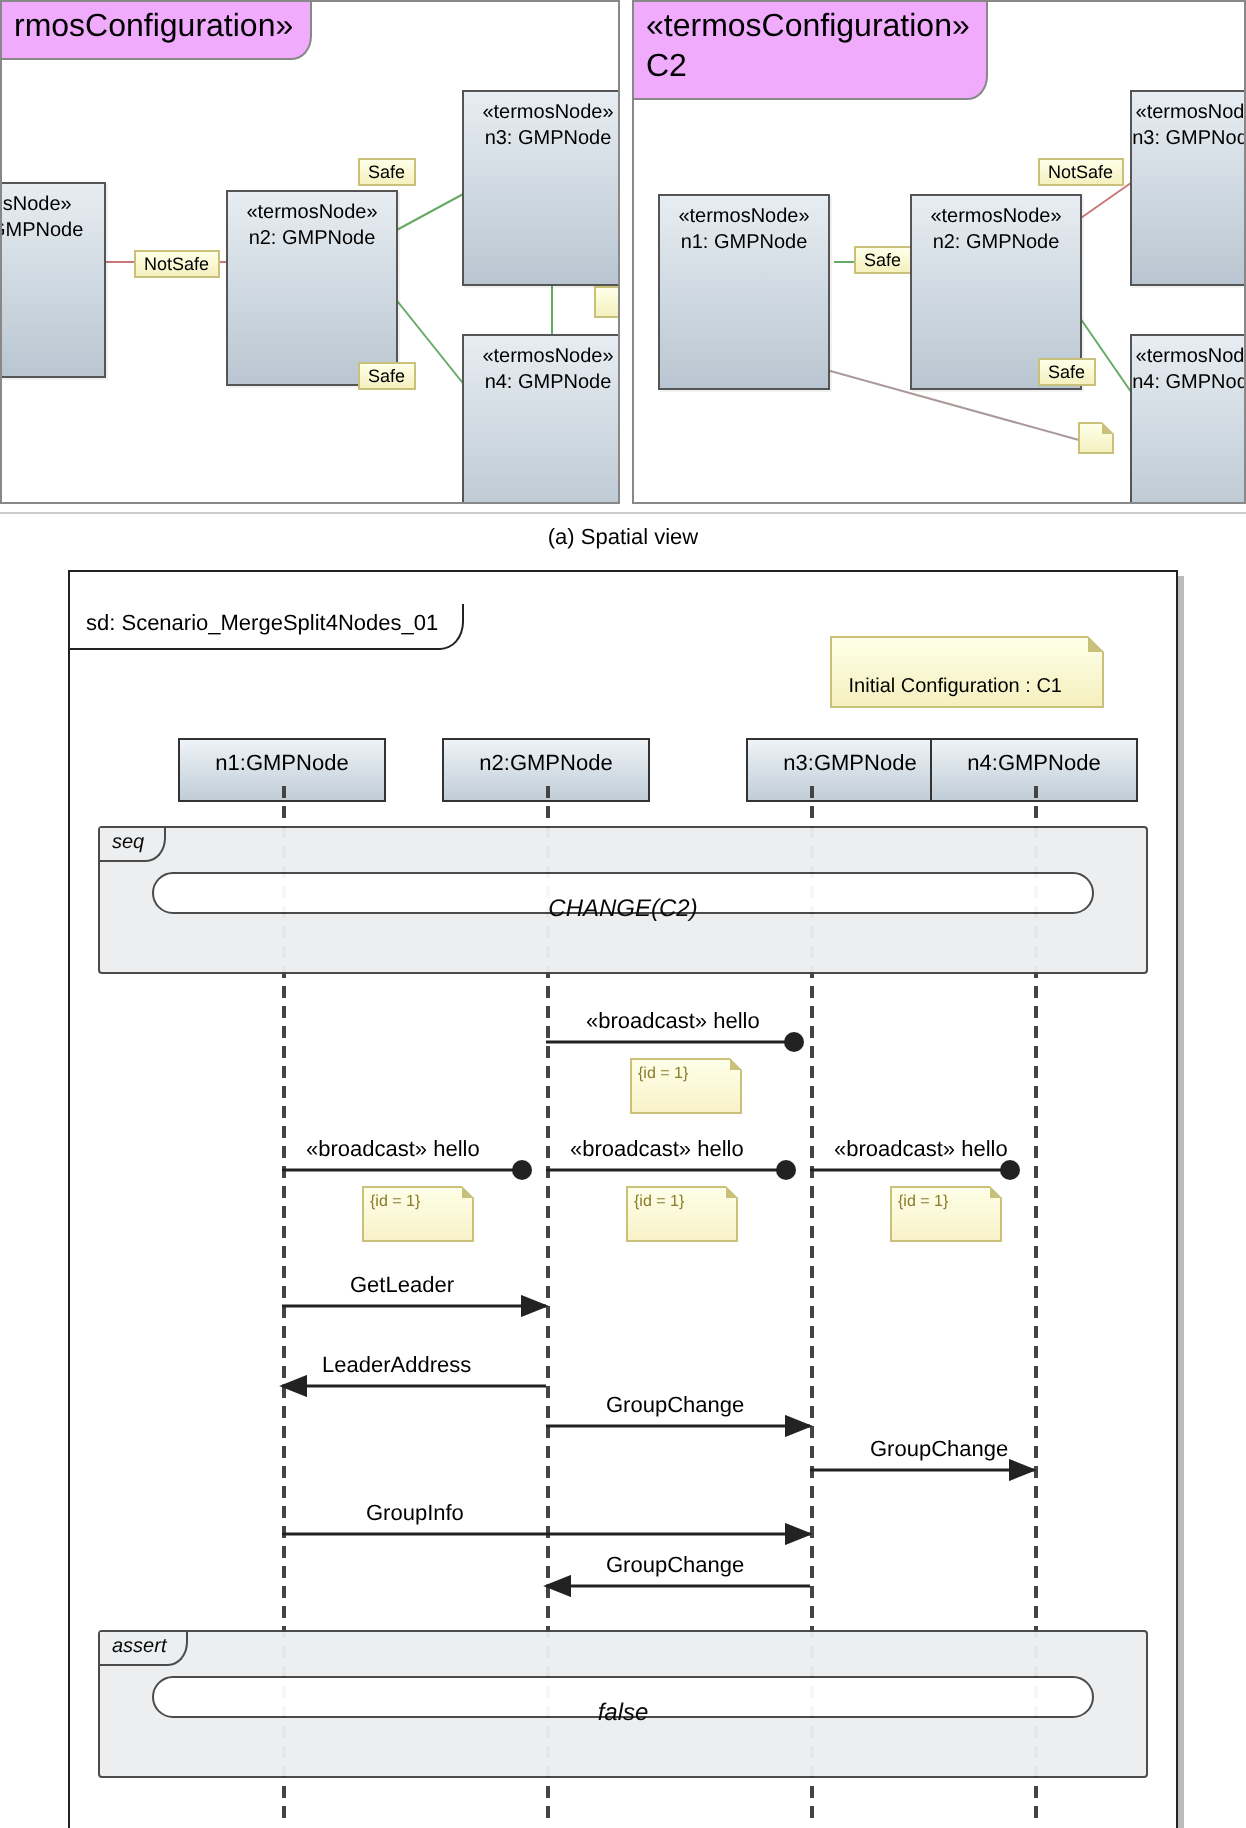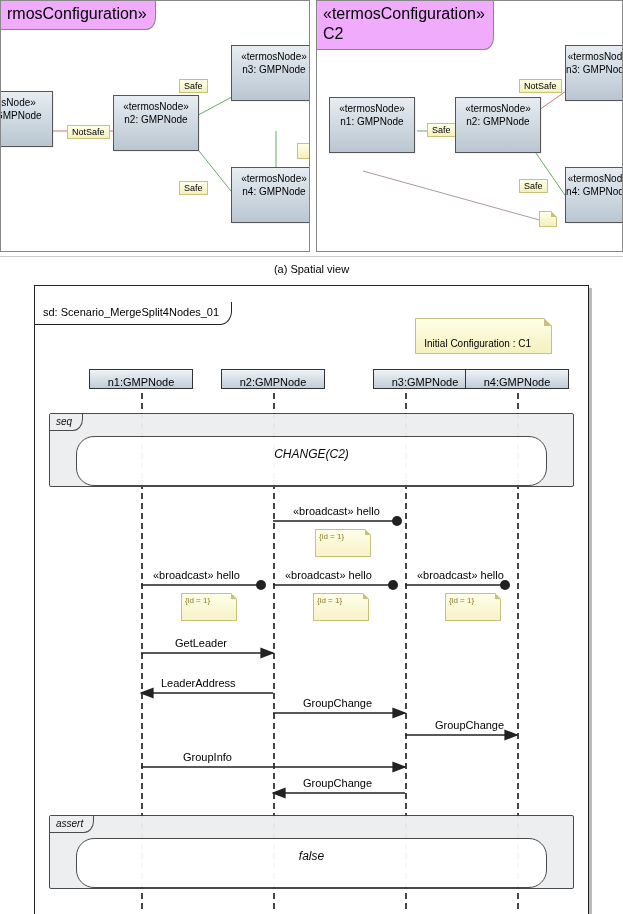--- a/index.html
+++ b/index.html
@@ -31,21 +31,21 @@
     border-left: none;
     padding: 3px 8px 5px 6px;
     font-size: 16px;
     line-height: 1.25;
     border-bottom-right-radius: 10px 12px;
     background: #f0abfc;
   }
   .node-box {
     position: absolute;
     width: 86px;
-    height: 56px;
+    height: 98px;
     border: 1px solid #555;
     background: linear-gradient(#e7edf2, #b9c6d1);
     text-align: center;
     font-size: 10px;
     line-height: 1.3;
     padding-top: 4px;
     box-shadow: 1px 1px 0 rgba(0,0,0,.05);
   }
   .tag {
     position: absolute;
@@ -103,21 +103,21 @@
     border-left: 8px solid #c9c07a;
     border-top: 8px solid #fff;
   }
   .lifelines {
     position: relative;
     height: 540px;
     margin-top: 44px;
   }
   .lifeline-head {
     position: absolute; top: 0;
-    width: 104px; height: 20px;
+    width: 104px; height: 32px;
     border: 1px solid #333;
     background: linear-gradient(#eef3f7, #c1cdd7);
     text-align: center; line-height: 24px;
     font-size: 11px;
   }
   .lifeline-head.h1 { left: 54px; }
   .lifeline-head.h2 { left: 186px; }
   .lifeline-head.h3 { left: 338px; }
   .lifeline-head.h4 { left: 430px; }
 
@@ -143,21 +143,21 @@
     position: absolute; left: 0; top: 0;
     border: 1px solid #444;
     border-top: none; border-left: none;
     padding: 2px 10px 3px 6px;
     border-bottom-right-radius: 10px 12px;
     font-size: 10px;
     background: #eceef0;
   }
   .pill {
     position: absolute;
-    left: 26px; right: 26px; top: 22px; height: 50px;
+    left: 26px; right: 26px; top: 22px; height: 21px;
     border: 1px solid #444;
     border-radius: 18px;
     background: #fff;
     text-align: center;
     line-height: 34px;
     font-size: 12px;
   }
 
   .seq-combined { top: 44px; height: 74px; }
   .assert-combined { top: 446px; height: 74px; }

